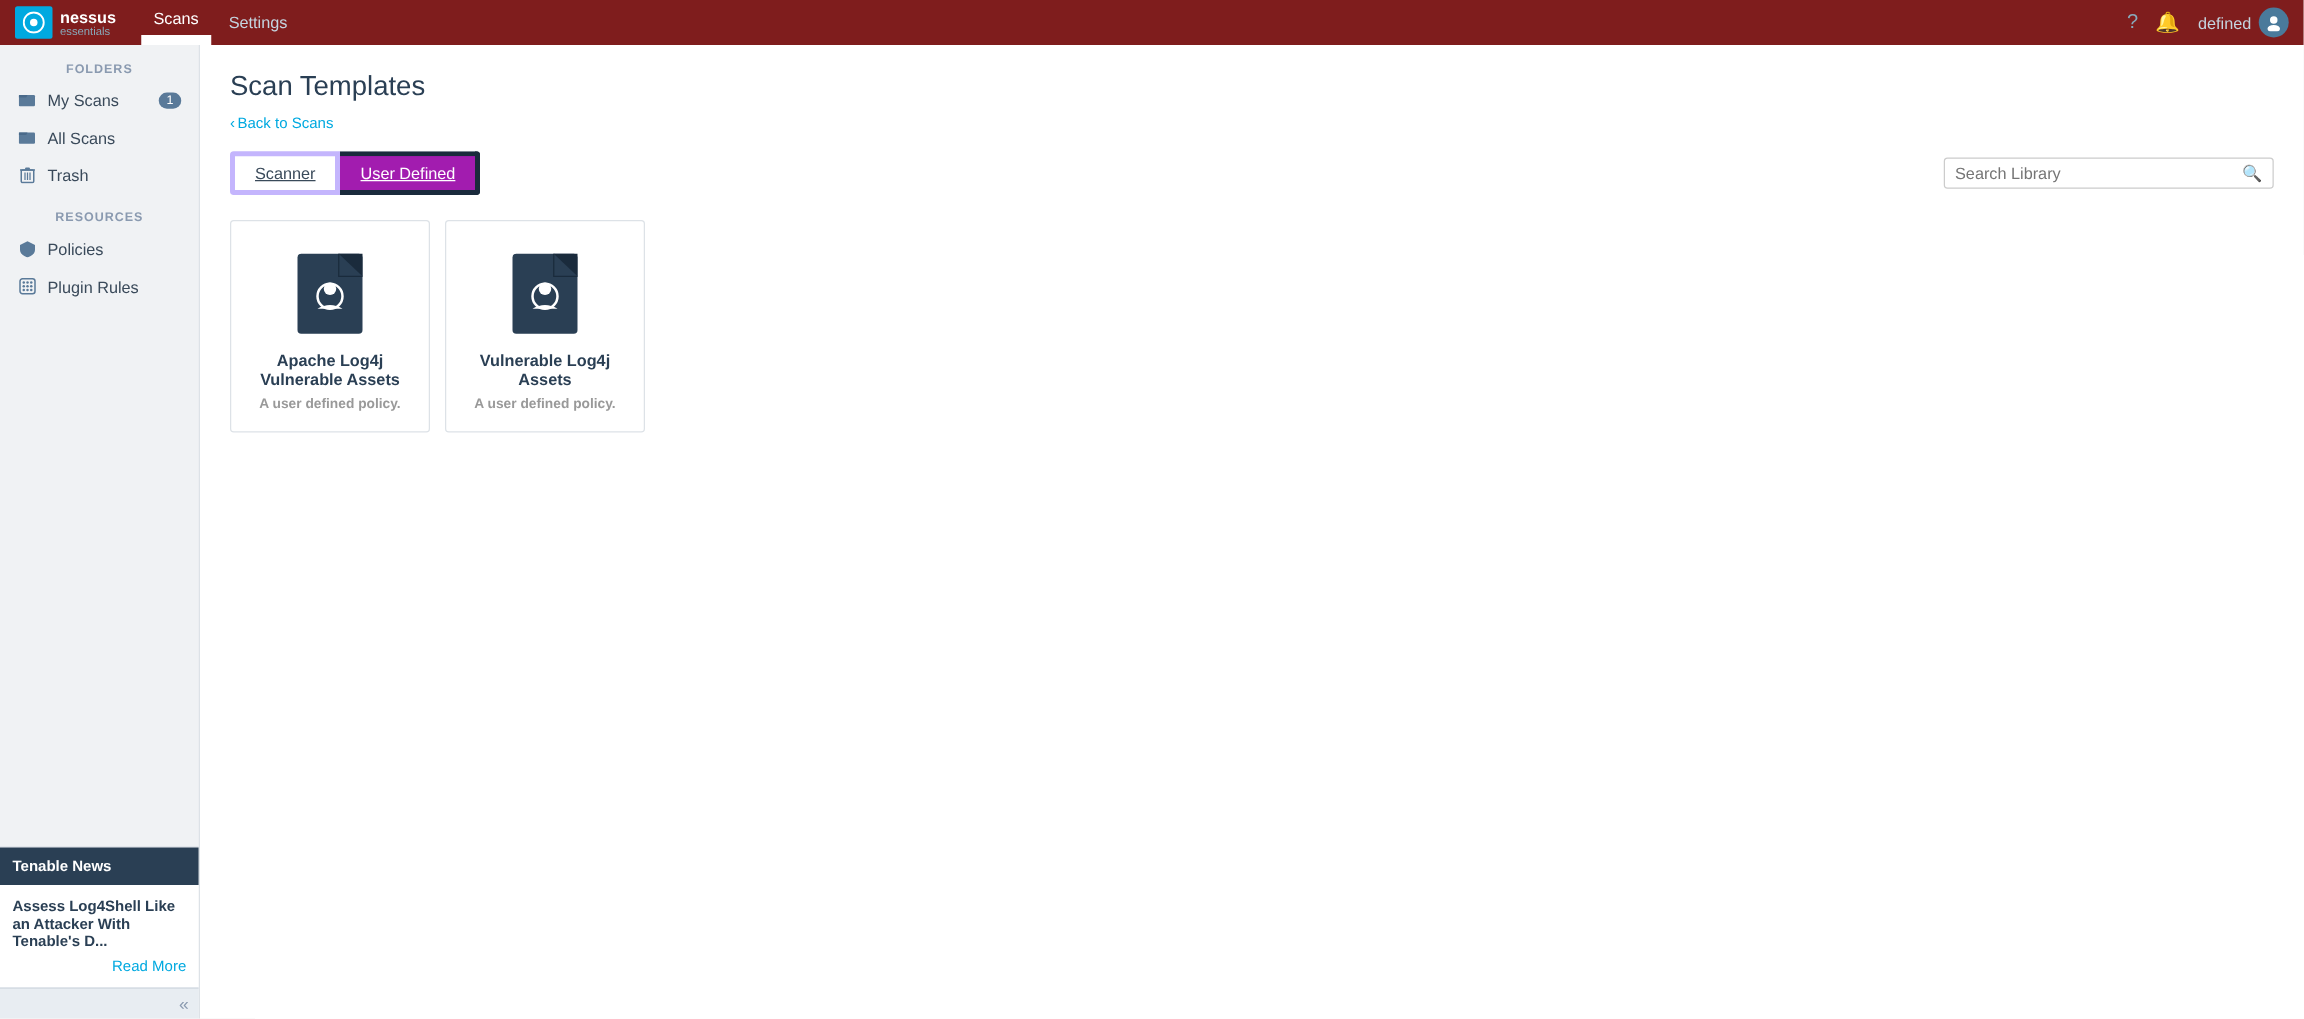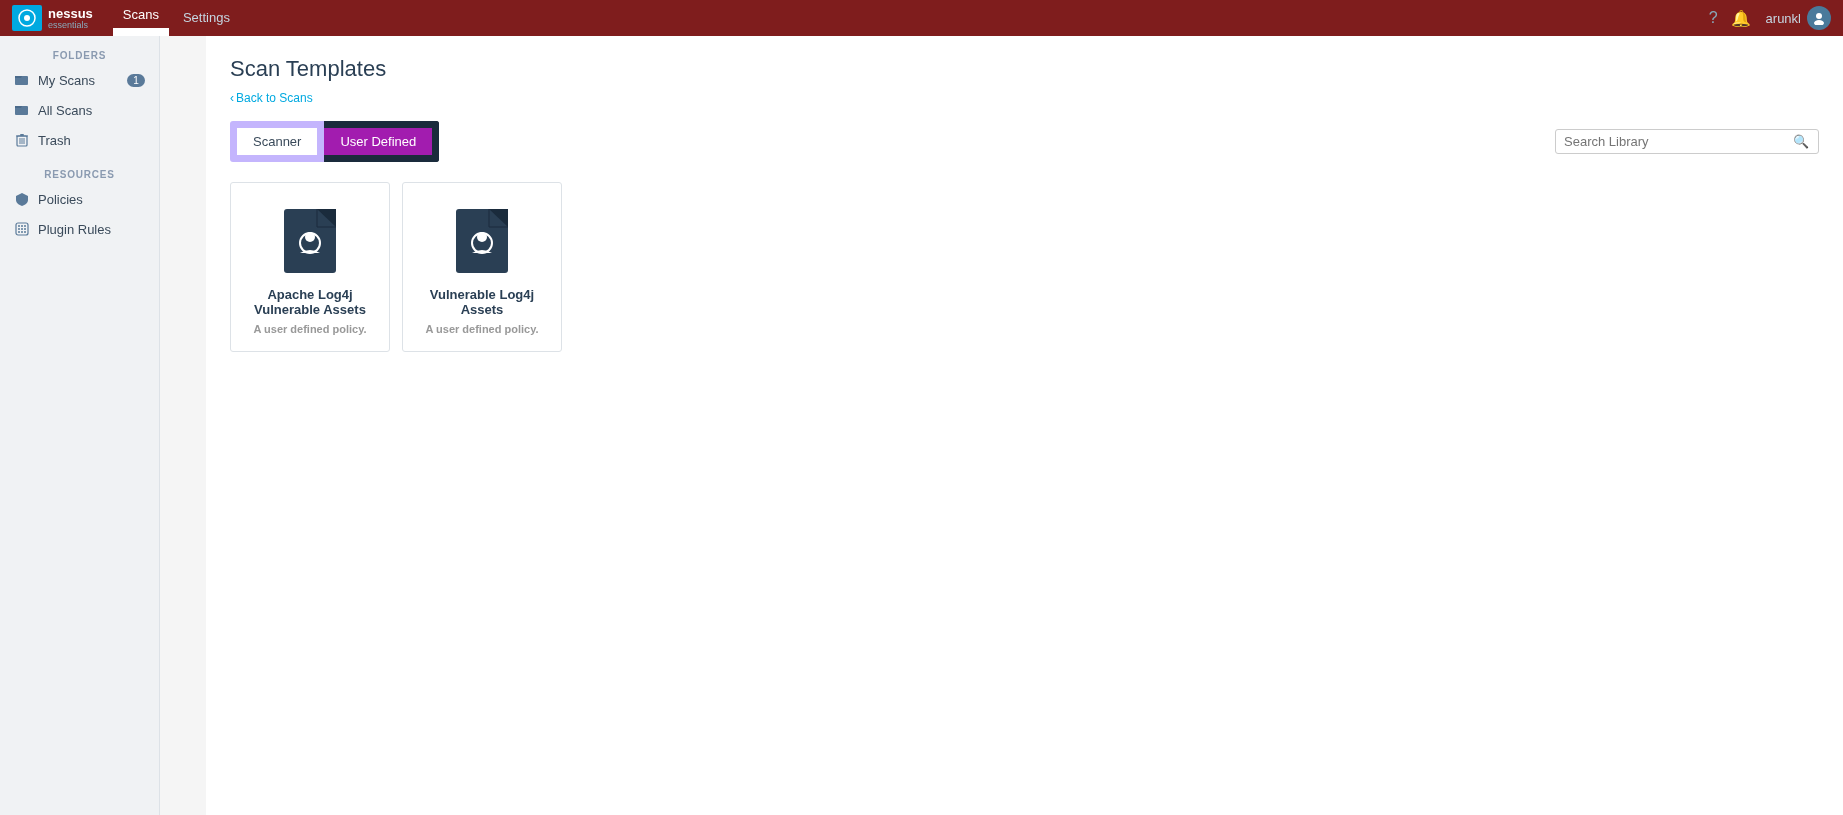--- a/index.html
+++ b/index.html
@@ -179,21 +179,20 @@
       color: #8a9ab0;
       font-size: 14px;
     }
 
     
     .main-content {
       flex: 1;
       background: #fff;
       overflow-y: auto;
       padding: 0;
-      margin-left: 46px;
     }
     .main-inner {
       padding: 20px 24px;
     }
     .page-title {
       font-size: 22px;
       font-weight: 300;
       color: #2a3f54;
       margin-bottom: 8px;
     }
@@ -214,24 +213,25 @@
       justify-content: space-between;
       margin-bottom: 20px;
     }
     .tabs {
       display: flex;
       gap: 0;
     }
     .tab-btn {
       padding: 6px 16px;
       font-size: 13px;
-      border: 7px solid #c4b5fd;
+      border: 4px solid #c4b5fd;
       background: #fff;
       cursor: pointer;
       color: #3a4a5a;
+      text-decoration: underline;
     }
     .tab-btn:first-child { border-radius: 3px 0 0 3px; }
     .tab-btn:last-child { border-radius: 0 3px 3px 0; border-left: none; }
     .tab-btn.active {
       background: #a21caf;
       color: #fff;
       border-color: #1a2b3c;
     }
     .search-box {
       display: flex;
@@ -306,21 +306,21 @@
     </div>
   </div>
   <div class="topnav-links">
     <div class="topnav-link active">Scans</div>
     <div class="topnav-link">Settings</div>
   </div>
   <div class="topnav-right">
     <span class="topnav-icon">?</span>
     <span class="topnav-icon">🔔</span>
     <div class="topnav-user">
-      <span style="color:#c5d5e0;font-size:13px;">arunkl</span>
+      <span style="color:#c5d5e0;font-size:13px;">defined</span>
       <div class="topnav-avatar">
         <svg width="14" height="14" viewBox="0 0 14 14">
           <circle cx="7" cy="5" r="3" fill="white"></circle>
           <ellipse cx="7" cy="12" rx="5" ry="3" fill="white"></ellipse>
         </svg>
       </div>
     </div>
   </div>
 </nav>
 
@@ -386,20 +386,30 @@
             <circle cx="7" cy="7" r="1" fill="#5a7a99"></circle>
             <circle cx="10" cy="7" r="1" fill="#5a7a99"></circle>
             <circle cx="4" cy="10" r="1" fill="#5a7a99"></circle>
             <circle cx="7" cy="10" r="1" fill="#5a7a99"></circle>
             <circle cx="10" cy="10" r="1" fill="#5a7a99"></circle>
           </svg>
       </span>
       <span class="sidebar-item-label">Plugin Rules</span>
     </div>
 
+    <div class="sidebar-bottom">
+      <div class="tenable-news-header">Tenable News</div>
+      <div class="tenable-news-body">
+        <div class="tenable-news-title">Assess Log4Shell Like an Attacker With Tenable's D...</div>
+        <a class="tenable-news-read-more">Read More</a>
+      </div>
+      <div class="sidebar-collapse-btn">
+        <span>«</span>
+      </div>
+    </div>
   </aside>
 
   <main class="main-content">
     <div class="main-inner">
       <h1 class="page-title">Scan Templates</h1>
       <a class="back-link">
         <span>‹</span>
         <span>Back to Scans</span>
       </a>
 

